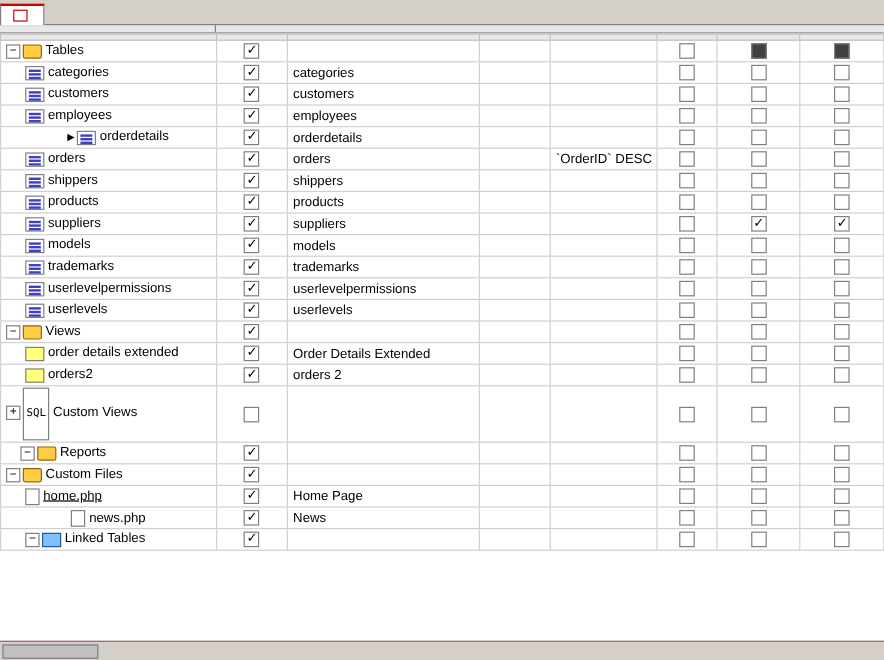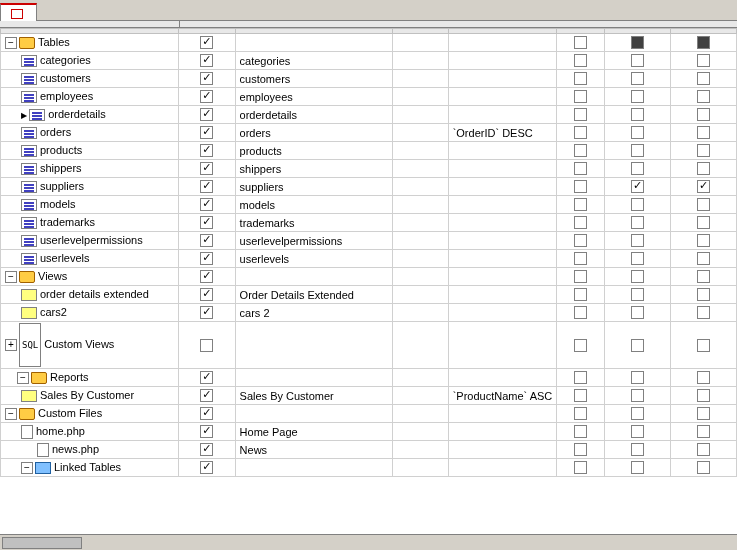--- a/index.html
+++ b/index.html
@@ -267,60 +267,60 @@
             <td class="name-cell" style="padding-left: 20px;"><span class="table-icon"></span><span>employees</span></td>
             <td class="checkbox-cell"><div class="cb checked"></div></td>
             <td>employees</td>
             <td></td>
             <td></td>
             <td class="checkbox-cell"><div class="cb"></div></td>
             <td class="checkbox-cell"><div class="cb"></div></td>
             <td class="checkbox-cell"><div class="cb"></div></td>
           </tr>
           <tr style="position: relative;">
-            <td class="name-cell" style="padding-left: 20px;"><span style="font-size: 8px; margin-right: 2px;">▶</span><span class="table-icon"></span><span>orderdetails</span></td>
+            <td class="name-cell" style="padding-left: 20px; text-align: center;"><span style="font-size: 8px; margin-right: 2px;">▶</span><span class="table-icon"></span><span>orderdetails</span></td>
             <td class="checkbox-cell"><div class="cb checked"></div></td>
             <td>orderdetails</td>
             <td></td>
             <td></td>
             <td class="checkbox-cell"><div class="cb"></div></td>
             <td class="checkbox-cell"><div class="cb"></div></td>
             <td class="checkbox-cell"><div class="cb"></div></td>
           </tr>
           <tr>
             <td class="name-cell" style="padding-left: 20px;"><span class="table-icon"></span><span>orders</span></td>
             <td class="checkbox-cell"><div class="cb checked"></div></td>
             <td>orders</td>
             <td></td>
             <td>`OrderID` DESC</td>
             <td class="checkbox-cell"><div class="cb"></div></td>
             <td class="checkbox-cell"><div class="cb"></div></td>
             <td class="checkbox-cell"><div class="cb"></div></td>
           </tr>
           <tr>
+            <td class="name-cell" style="padding-left: 20px;"><span class="table-icon"></span><span>shippers</span></td>
+            <td class="checkbox-cell"><div class="cb checked"></div></td>
+            <td>shippers</td>
+            <td></td>
+            <td></td>
+            <td class="checkbox-cell"><div class="cb"></div></td>
+            <td class="checkbox-cell"><div class="cb"></div></td>
+            <td class="checkbox-cell"><div class="cb"></div></td>
+          </tr>
+          <tr>
             <td class="name-cell" style="padding-left: 20px;"><span class="table-icon"></span><span>products</span></td>
             <td class="checkbox-cell"><div class="cb checked"></div></td>
             <td>products</td>
             <td></td>
             <td></td>
             <td class="checkbox-cell"><div class="cb"></div></td>
             <td class="checkbox-cell"><div class="cb"></div></td>
             <td class="checkbox-cell"><div class="cb"></div></td>
           </tr>
           <tr>
-            <td class="name-cell" style="padding-left: 20px;"><span class="table-icon"></span><span>shippers</span></td>
-            <td class="checkbox-cell"><div class="cb checked"></div></td>
-            <td>shippers</td>
-            <td></td>
-            <td></td>
-            <td class="checkbox-cell"><div class="cb"></div></td>
-            <td class="checkbox-cell"><div class="cb"></div></td>
-            <td class="checkbox-cell"><div class="cb"></div></td>
-          </tr>
-          <tr>
             <td class="name-cell" style="padding-left: 20px;"><span class="table-icon"></span><span>suppliers</span></td>
             <td class="checkbox-cell"><div class="cb checked"></div></td>
             <td>suppliers</td>
             <td></td>
             <td></td>
             <td class="checkbox-cell"><div class="cb"></div></td>
             <td class="checkbox-cell"><div class="cb checked"></div></td>
             <td class="checkbox-cell"><div class="cb checked"></div></td>
           </tr>
           <tr>
@@ -377,23 +377,23 @@
             <td class="name-cell" style="padding-left: 20px;"><span class="view-icon"></span><span>order details extended</span></td>
             <td class="checkbox-cell"><div class="cb checked"></div></td>
             <td>Order Details Extended</td>
             <td></td>
             <td></td>
             <td class="checkbox-cell"><div class="cb"></div></td>
             <td class="checkbox-cell"><div class="cb"></div></td>
             <td class="checkbox-cell"><div class="cb"></div></td>
           </tr>
           <tr>
-            <td class="name-cell" style="padding-left: 20px;"><span class="view-icon"></span><span>cars2</span></td>
-            <td class="checkbox-cell"><div class="cb checked"></div></td>
-            <td>cars 2</td>
+            <td class="name-cell" style="padding-left: 20px;"><span class="view-icon"></span><span>orders2</span></td>
+            <td class="checkbox-cell"><div class="cb checked"></div></td>
+            <td>orders 2</td>
             <td></td>
             <td></td>
             <td class="checkbox-cell"><div class="cb"></div></td>
             <td class="checkbox-cell"><div class="cb"></div></td>
             <td class="checkbox-cell"><div class="cb"></div></td>
           </tr>
           <tr>
             <td class="name-cell" style="padding-left: 4px;"><span class="tree-icon">+</span><span style="display: inline-block; font-family: monospace; font-size: 9px; border: 1px solid rgb(128, 128, 128); padding: 16px 2px; margin-right: 3px; background: rgb(255, 255, 255);">SQL</span><span>Custom Views</span></td>
             <td class="checkbox-cell"><div class="cb"></div></td>
             <td></td>
@@ -407,51 +407,41 @@
             <td class="name-cell" style="padding-left: 16px; margin-top: 19px;"><span class="tree-icon">−</span><span class="folder-icon"></span><span>Reports</span></td>
             <td class="checkbox-cell"><div class="cb checked"></div></td>
             <td></td>
             <td></td>
             <td></td>
             <td class="checkbox-cell"><div class="cb"></div></td>
             <td class="checkbox-cell"><div class="cb"></div></td>
             <td class="checkbox-cell"><div class="cb"></div></td>
           </tr>
           <tr>
-            <td class="name-cell" style="padding-left: 20px;"><span class="view-icon"></span><span>Sales By Customer</span></td>
-            <td class="checkbox-cell"><div class="cb checked"></div></td>
-            <td>Sales By Customer</td>
-            <td></td>
-            <td>`ProductName` ASC</td>
-            <td class="checkbox-cell"><div class="cb"></div></td>
-            <td class="checkbox-cell"><div class="cb"></div></td>
-            <td class="checkbox-cell"><div class="cb"></div></td>
-          </tr>
-          <tr>
             <td class="name-cell" style="padding-left: 4px;"><span class="tree-icon">−</span><span class="folder-icon"></span><span>Custom Files</span></td>
             <td class="checkbox-cell"><div class="cb checked"></div></td>
             <td></td>
             <td></td>
             <td></td>
             <td class="checkbox-cell"><div class="cb"></div></td>
             <td class="checkbox-cell"><div class="cb"></div></td>
             <td class="checkbox-cell"><div class="cb"></div></td>
           </tr>
           <tr>
-            <td class="name-cell" style="padding-left: 20px;"><span class="file-icon"></span><span>home.php</span></td>
+            <td class="name-cell" style="padding-left: 20px; text-decoration: underline;"><span class="file-icon"></span><span>home.php</span></td>
             <td class="checkbox-cell"><div class="cb checked"></div></td>
             <td>Home Page</td>
             <td></td>
             <td></td>
             <td class="checkbox-cell"><div class="cb"></div></td>
             <td class="checkbox-cell"><div class="cb"></div></td>
             <td class="checkbox-cell"><div class="cb"></div></td>
           </tr>
           <tr>
-            <td class="name-cell" style="padding-left: 36px;"><span class="file-icon"></span><span>news.php</span></td>
+            <td class="name-cell" style="padding-left: 4px; text-align: center;"><span class="file-icon"></span><span>news.php</span></td>
             <td class="checkbox-cell"><div class="cb checked"></div></td>
             <td>News</td>
             <td></td>
             <td></td>
             <td class="checkbox-cell"><div class="cb"></div></td>
             <td class="checkbox-cell"><div class="cb"></div></td>
             <td class="checkbox-cell"><div class="cb"></div></td>
           </tr>
           <tr>
             <td class="name-cell" style="padding-left: 20px;"><span class="tree-icon">−</span><span style="display: inline-block; width: 16px; height: 12px; background: rgb(128, 192, 255); border: 1px solid rgb(32, 96, 160); margin-right: 3px; vertical-align: middle;"></span><span>Linked Tables</span></td>

